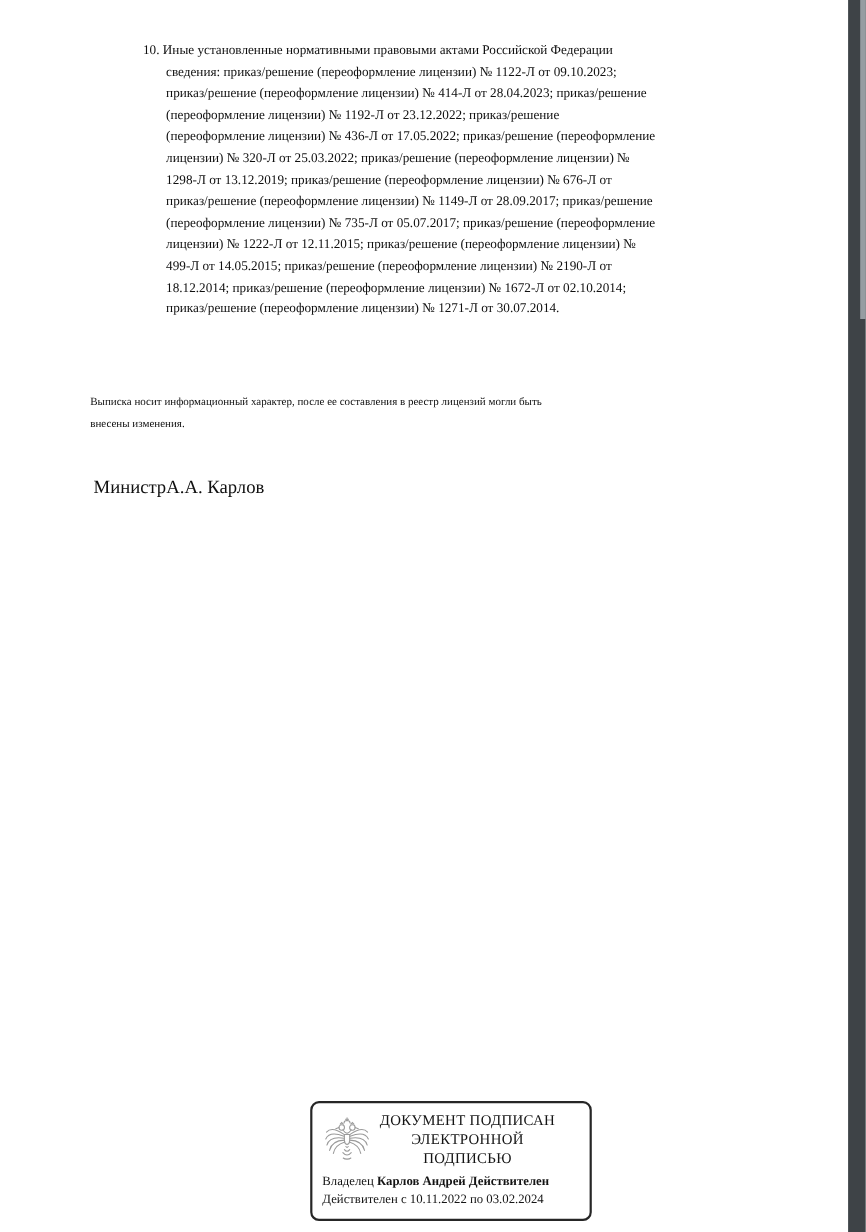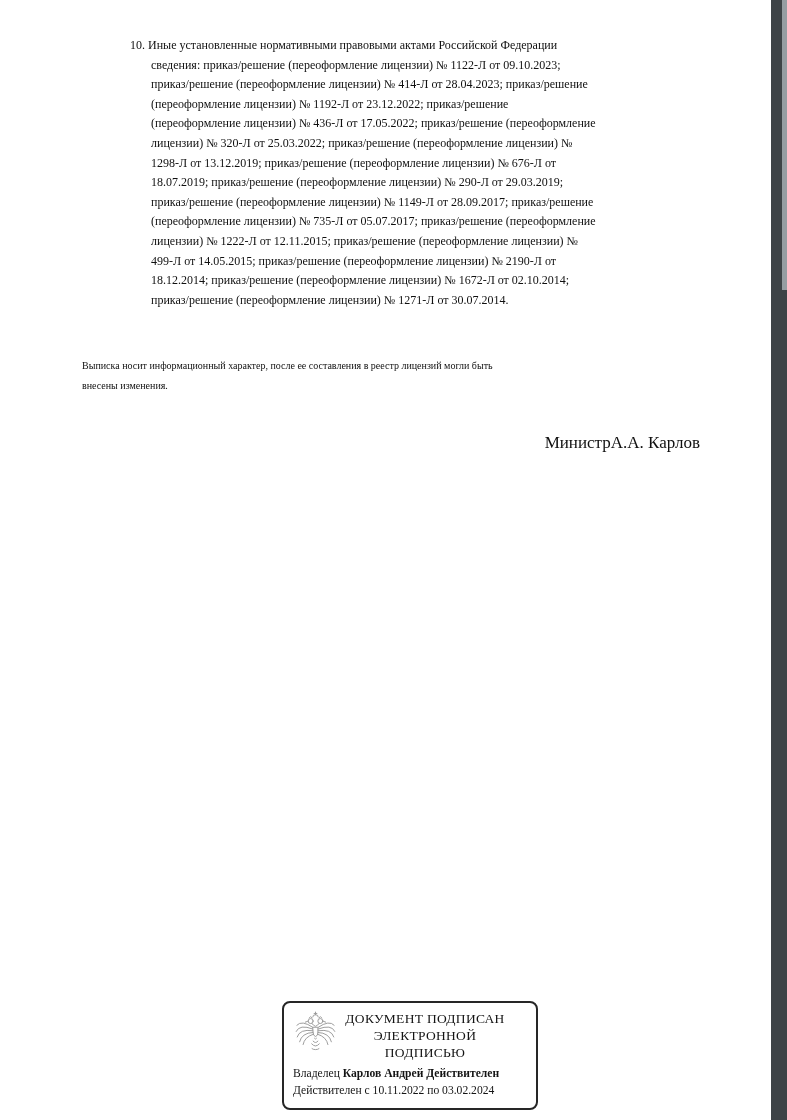--- a/index.html
+++ b/index.html
@@ -34,38 +34,38 @@
     line-height: 19.8px;
   }
   .note > div { white-space: nowrap; }
 
   .sig-row {
     position: absolute;
     top: 433px;
     left: 85px;
     right: 87px;
     display: flex;
-    justify-content: flex-end;
+    justify-content: flex-start;
     font-size: 17px;
   }
 
   
   .stamp {
     position: absolute;
     left: 282px;
     top: 1001px;
     width: 252px;
     border: 2px solid #262626;
     border-radius: 8px;
     background: #ffffff;
     box-sizing: content-box;
   }
   .stamp-head {
     display: flex;
-    align-items: flex-start;
+    align-items: flex-end;
     padding: 7px 24px 2px 9px;
   }
   .emblem {
     width: 45px;
     height: 47px;
     flex: 0 0 auto;
   }
   .stamp-title {
     flex: 1 1 auto;
     text-align: center;
@@ -102,21 +102,20 @@
 <body style="color: rgb(16, 16, 16);">
 
 <div class="p10">
     <div>10. Иные установленные нормативными правовыми актами Российской Федерации</div>
     <div>сведения: приказ/решение (переоформление лицензии) № 1122-Л от 09.10.2023;</div>
     <div>приказ/решение (переоформление лицензии) № 414-Л от 28.04.2023; приказ/решение</div>
     <div>(переоформление лицензии) № 1192-Л от 23.12.2022; приказ/решение</div>
     <div>(переоформление лицензии) № 436-Л от 17.05.2022; приказ/решение (переоформление</div>
     <div>лицензии) № 320-Л от 25.03.2022; приказ/решение (переоформление лицензии) №</div>
     <div>1298-Л от 13.12.2019; приказ/решение (переоформление лицензии) № 676-Л от</div>
-    <div>18.07.2019; приказ/решение (переоформление лицензии) № 290-Л от 29.03.2019;</div>
     <div>приказ/решение (переоформление лицензии) № 1149-Л от 28.09.2017; приказ/решение</div>
     <div>(переоформление лицензии) № 735-Л от 05.07.2017; приказ/решение (переоформление</div>
     <div>лицензии) № 1222-Л от 12.11.2015; приказ/решение (переоформление лицензии) №</div>
     <div>499-Л от 14.05.2015; приказ/решение (переоформление лицензии) № 2190-Л от</div>
     <div>18.12.2014; приказ/решение (переоформление лицензии) № 1672-Л от 02.10.2014;</div>
     <div>приказ/решение (переоформление лицензии) № 1271-Л от 30.07.2014.</div>
   </div>
 
 <div class="note">
     <div>Выписка носит информационный характер, после ее составления в реестр лицензий могли быть</div>

